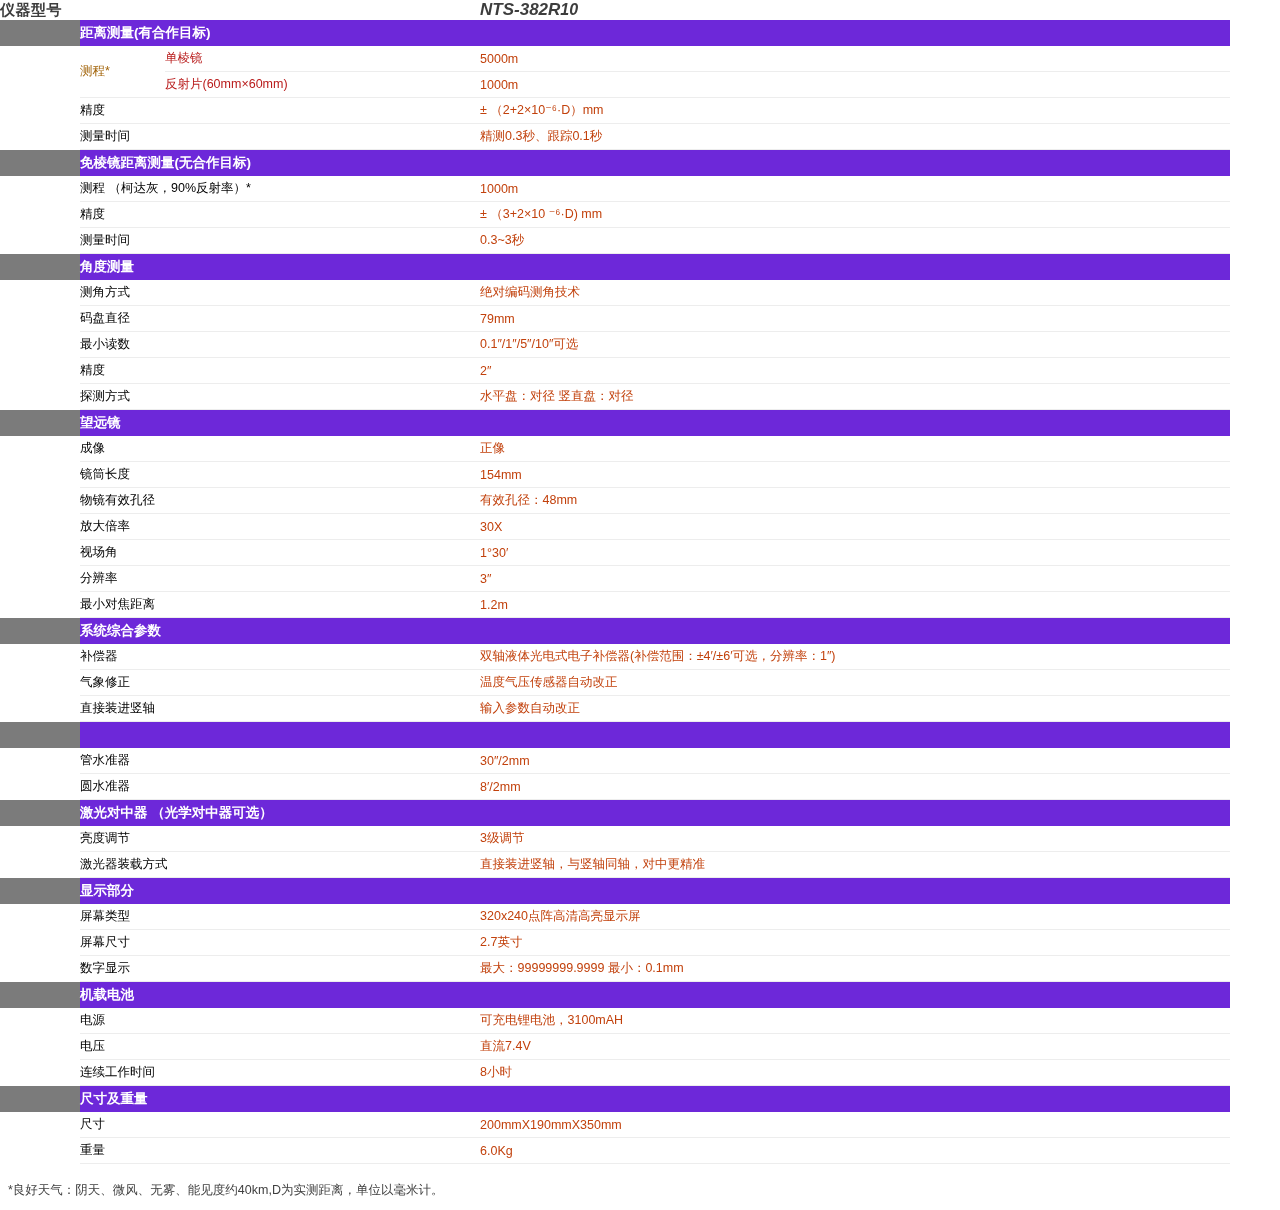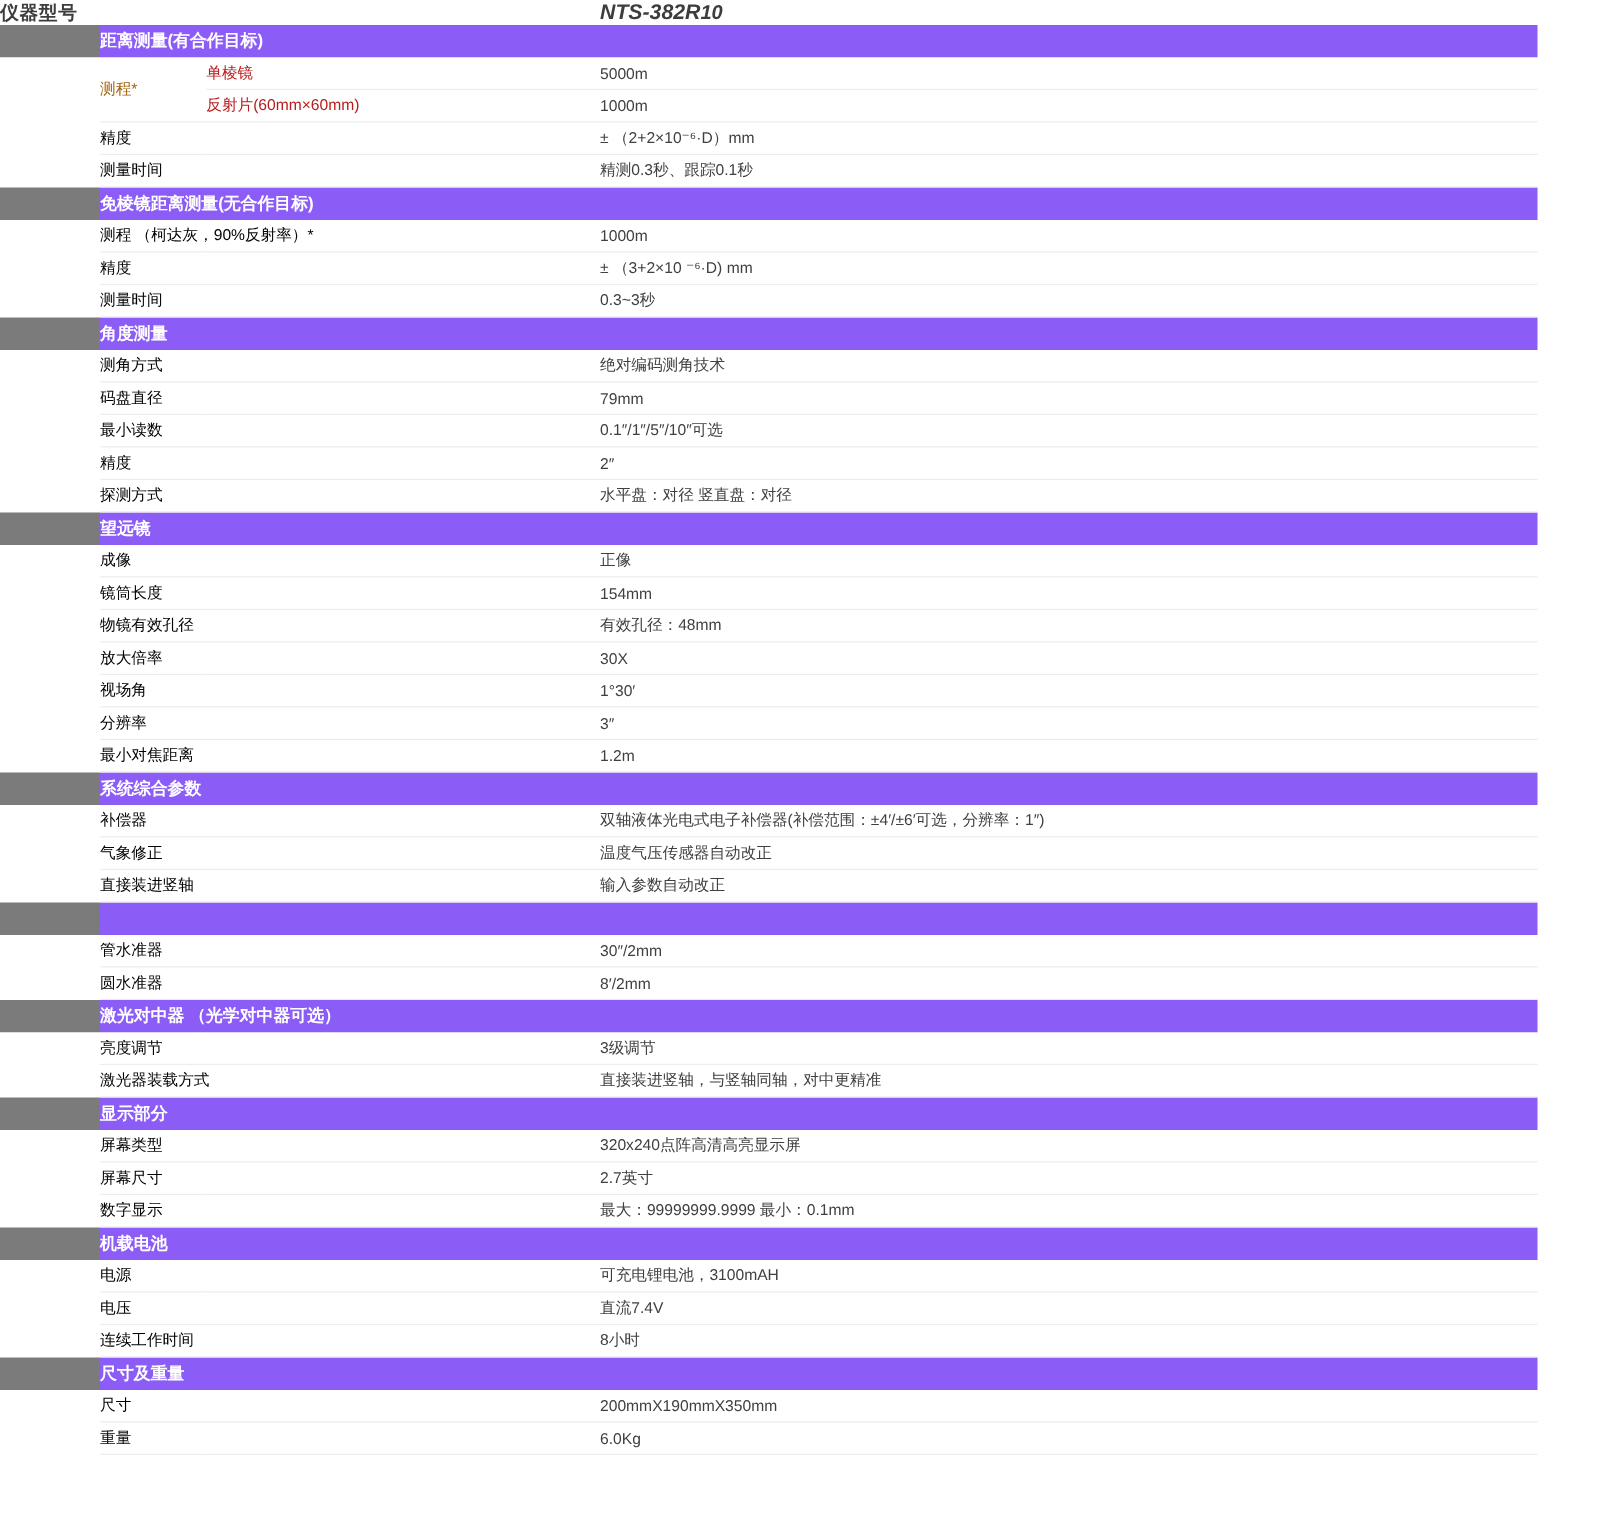--- a/index.html
+++ b/index.html
@@ -54,21 +54,21 @@
     font-weight: bold;
     color: #3f3f3f;
   }
   .title-right .sub {
     font-size: 16px;
     font-style: italic;
   }
 
   
   .section-row td {
-    background: #8b5cf6;
+    background: #6d28d9;
     color: #ffffff;
     height: 26px;
     font-weight: bold;
     font-size: 13.5px;
   }
   .section-row .gut {
     background: #7b7b7b;
   }
   .section-label {
     padding-left: 9px;
@@ -89,21 +89,21 @@
   tr.data-row td.gutter { border-bottom: none; }
 
   .lbl {
     padding-left: 8px;
     color: #000000;
     font-size: 12.5px;
     white-space: nowrap;
   }
   .val {
     padding-left: 10px;
-    color: #404040;
+    color: #c2410c;
     font-size: 12.5px;
   }
   .sub-lbl {
     padding-left: 10px;
     color: #b91c1c;
     font-size: 12.5px;
     border-left: none;
   }
   td.merge-lbl {
     padding-left: 8px;
@@ -343,13 +343,14 @@
           <td class="val">200mmX190mmX350mm</td>
         </tr>
         <tr class="data-row">
           <td class="gutter"></td>
           <td colspan="2" class="lbl">重量</td>
           <td class="val">6.0Kg</td>
         </tr>
       </tbody>
   </table>
 
+  <div class="footnote">*良好天气：阴天、微风、无雾、能见度约40km,D为实测距离，单位以毫米计。</div>
 </div>
 
 </body></html>

